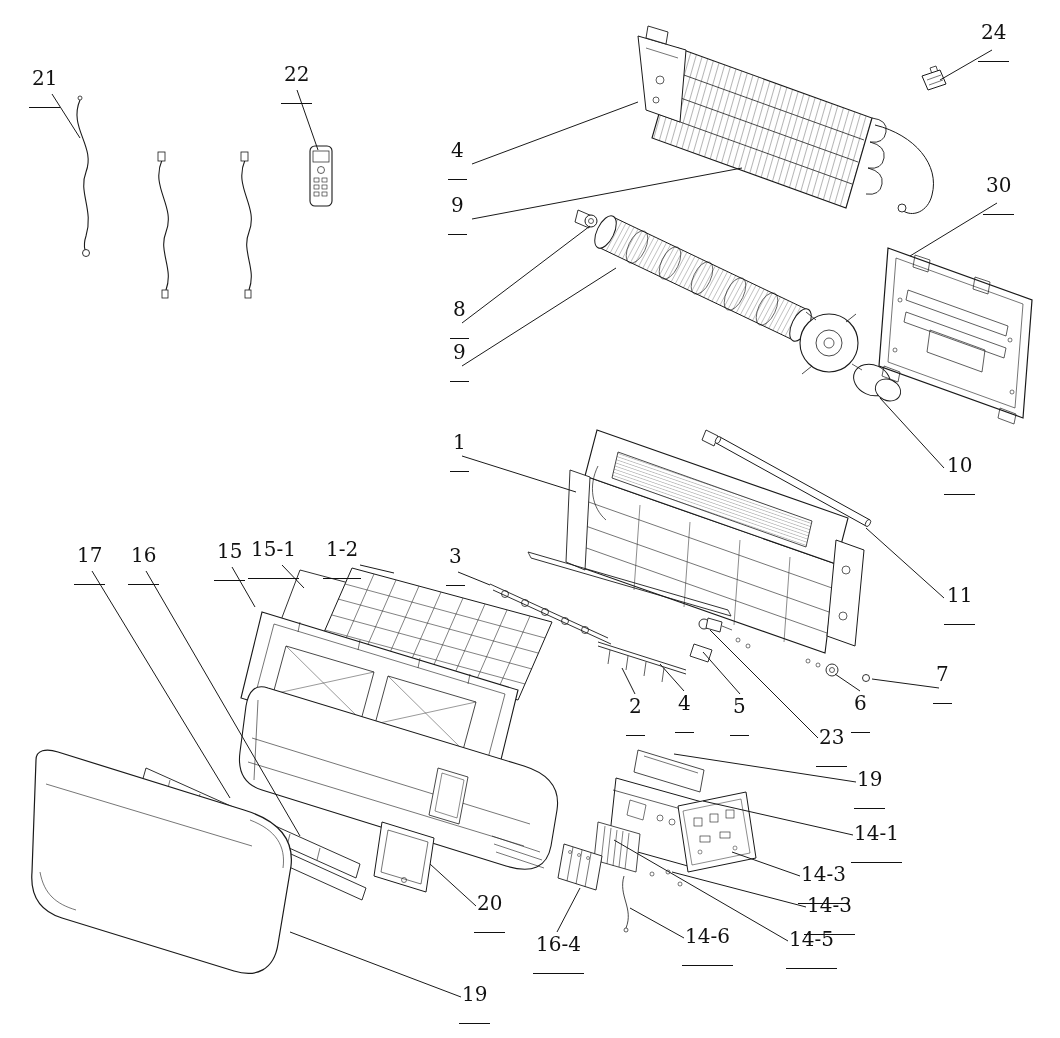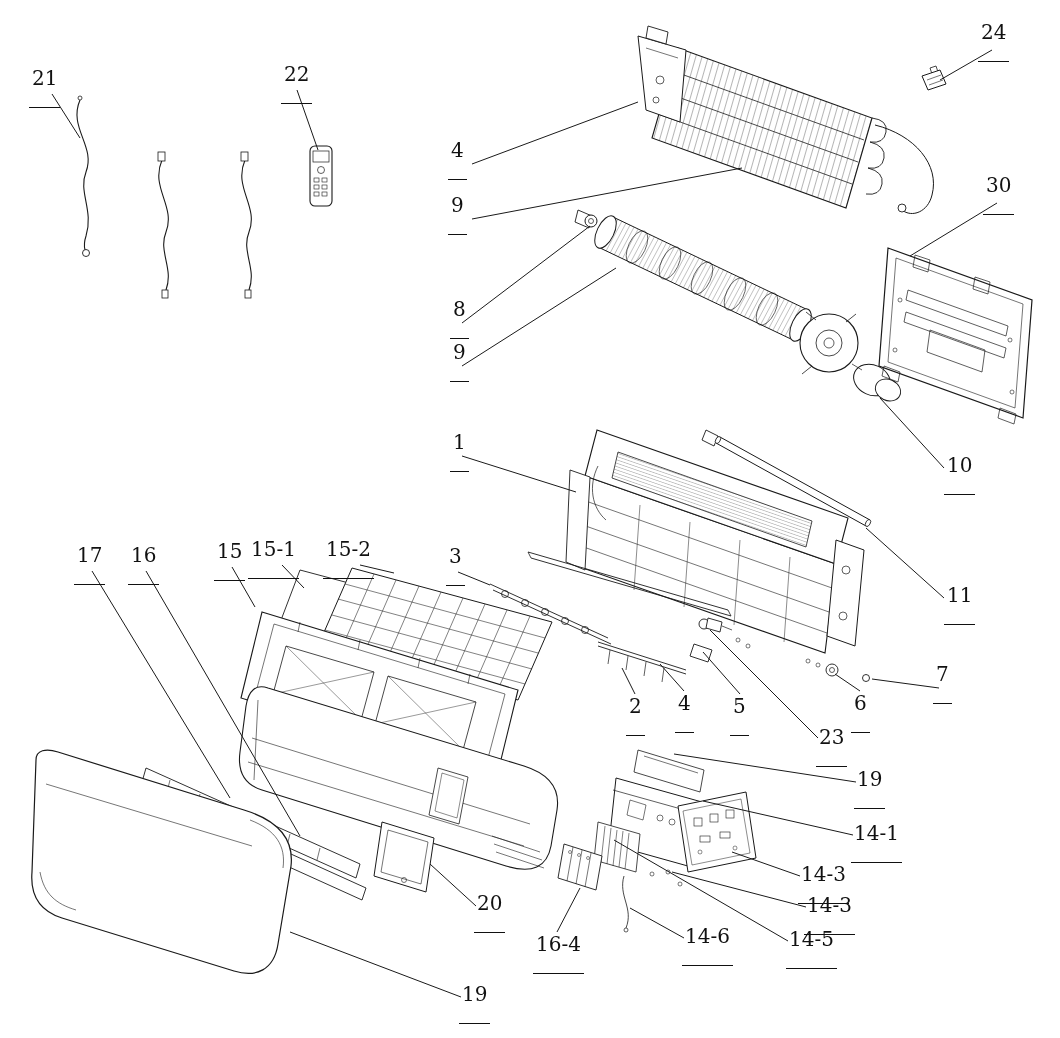--- a/index.html
+++ b/index.html
@@ -334,21 +334,21 @@
 <span class="callout" style="left:29px;top:68px">21</span>
 <span class="callout" style="left:281px;top:64px">22</span>
 <span class="callout" style="left:978px;top:22px">24</span>
 <span class="callout" style="left:983px;top:175px">30</span>
 <span class="callout" style="left:944px;top:455px">10</span>
 <span class="callout" style="left:944px;top:585px">11</span>
 <span class="callout" style="left:74px;top:545px">17</span>
 <span class="callout" style="left:128px;top:545px">16</span>
 <span class="callout" style="left:214px;top:541px">15</span>
 <span class="callout" style="left:248px;top:539px">15-1</span>
-<span class="callout" style="left:323px;top:539px">15-2</span>
+<span class="callout" style="left:323px;top:539px">1-2</span>
 <span class="callout" style="left:446px;top:546px">3</span>
 <span class="callout" style="left:626px;top:696px">2</span>
 <span class="callout" style="left:675px;top:693px">4</span>
 <span class="callout" style="left:730px;top:696px">5</span>
 <span class="callout" style="left:851px;top:693px">6</span>
 <span class="callout" style="left:933px;top:664px">7</span>
 <span class="callout" style="left:816px;top:727px">23</span>
 <span class="callout" style="left:854px;top:769px">19</span>
 <span class="callout" style="left:851px;top:823px">14-1</span>
 <span class="callout" style="left:798px;top:864px">14-3</span>

